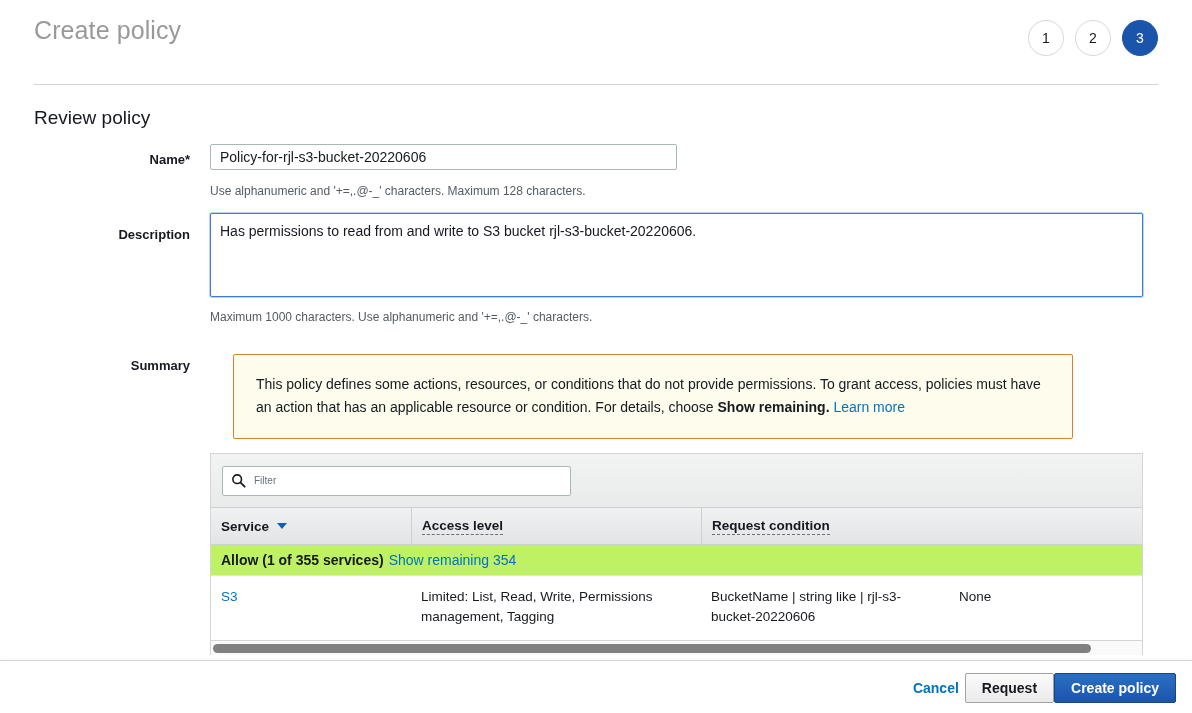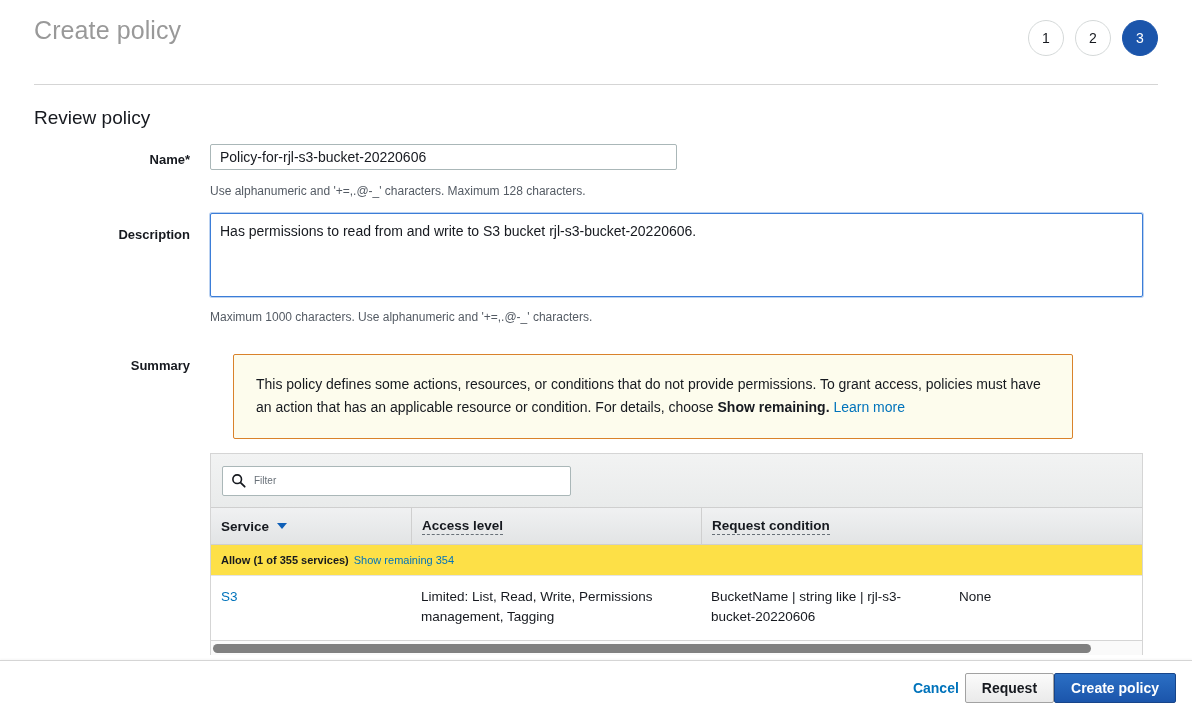--- a/index.html
+++ b/index.html
@@ -212,23 +212,23 @@
     border-left: 5px solid transparent;
     border-right: 5px solid transparent;
     border-top: 6px solid #0f5fb7;
   }
 
   .group-row {
     height: 31px;
     display: flex;
     align-items: center;
     padding-left: 10px;
-    background: #fde047;
+    background: #bef264;
     border-bottom: 1px solid #e4e4e4;
-    font-size: 11px;
+    font-size: 14px;
     color: #16191f;
   }
   .group-row b { font-weight: bold; margin-right: 5px; }
 
   .trow { display: flex; padding: 11px 0 12px 0; }
   .td {
     font-size: 13.5px;
     color: #16191f;
     padding-left: 10px;
     line-height: 1.45;

